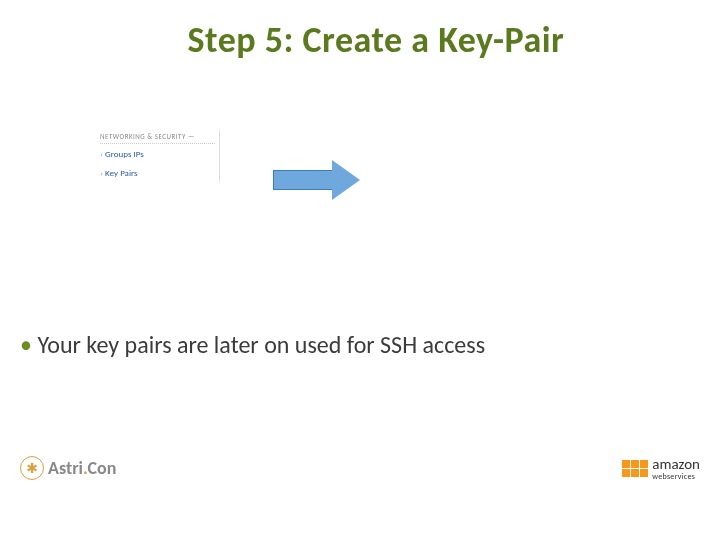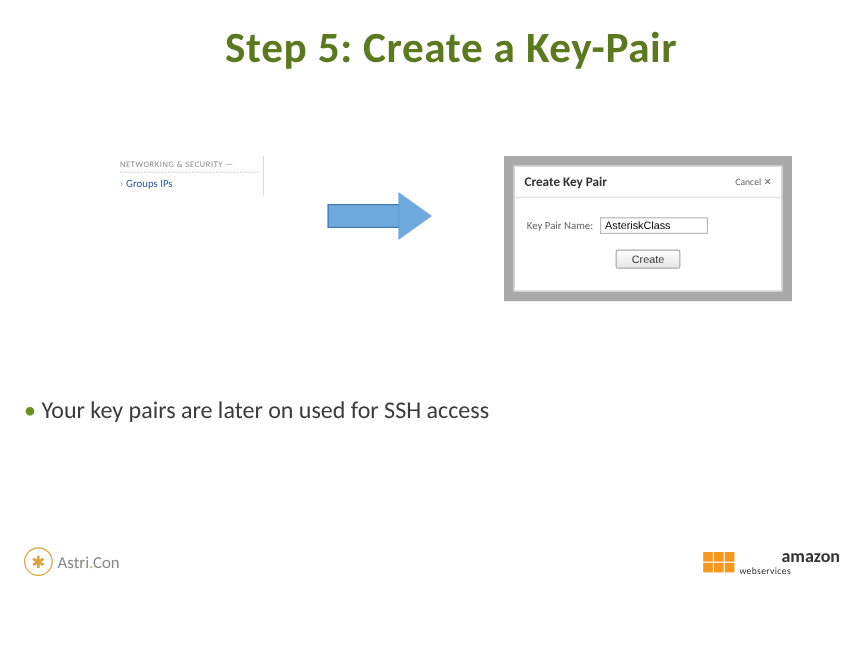--- a/index.html
+++ b/index.html
@@ -20,74 +20,55 @@
   .dialog { background: #fff; border: 1px solid #ccc; }
   .dialog-titlebar { display: flex; justify-content: space-between; align-items: center; padding: 6px 8px; border-bottom: 1px solid #ddd; }
   .dialog-title { font-size: 11px; font-weight: bold; color: #333; }
   .dialog-cancel { font-size: 8px; color: #666; cursor: pointer; display: flex; align-items: center; gap: 2px; }
   .dialog-body { padding: 16px 10px 10px 10px; }
   .field-row { display: flex; align-items: center; gap: 6px; }
   .field-label { font-size: 9px; color: #666; white-space: nowrap; }
   .field-input { border: 1px solid #bbb; font-size: 9px; padding: 1px 3px; width: 90px; background: #fff; }
   .dialog-actions { text-align: center; padding: 10px 0 8px 0; }
   .create-btn { font-size: 9px; padding: 2px 12px; background: linear-gradient(#fefefe,#e6e6e6); border: 1px solid #aaa; border-radius: 2px; cursor: pointer; color: #333; }
-  .bullet-row { position: absolute; top: 330px; left: 20px; font-size: 20px; color: #3b3b3b; }
+  .bullet-row { position: absolute; top: 330px; left: 20px; font-size: 24px; color: #3b3b3b; }
   .bullet-dot { color: #6b8e23; }
   .footer { position: absolute; bottom: 12px; left: 0; width: 720px; display: flex; justify-content: space-between; align-items: flex-end; padding: 0 20px; }
   .logo-left { display: flex; align-items: center; gap: 4px; }
   .astri-icon { width: 24px; height: 24px; border: 1px solid #d9a23d; border-radius: 50%; display: flex; align-items: center; justify-content: center; color: #d9a23d; font-size: 14px; }
-  .astri-text { font-size: 14px; color: #888; font-weight: 400; }
+  .astri-text { font-size: 18px; color: #888; font-weight: 700; }
   .astri-text .accent { color: #d9a23d; }
   .logo-right { display: flex; align-items: center; gap: 4px; }
   .aws-cubes { display: grid; grid-template-columns: repeat(3, 8px); grid-template-rows: repeat(2, 8px); gap: 1px; }
   .aws-cubes span { width: 8px; height: 8px; background: #f7981d; display: block; }
   .aws-text { font-size: 9px; line-height: 1; color: #333; }
-  .aws-text .big { font-size: 15px; font-weight: bold; margin-left: 35px; }
+  .aws-text .big { font-size: 15px; font-weight: normal; }
   .aws-text .sub { font-size: 8px; letter-spacing: 0.3px; }
 </style>
 </head>
 <body>
 <div class="slide">
 
   <div class="title">Step 5: Create a Key-Pair</div>
 
   <div class="content-row">
 
     <div class="nav-panel">
       <div class="nav-header">NETWORKING &amp; SECURITY —</div>
       <div class="nav-item">Groups IPs</div>
+      <div class="nav-item">Key Pairs</div>
     </div>
 
     <div class="arrow-wrap">
       <div class="arrow">
         <div class="arrow-shaft"></div>
         <div class="arrow-head"></div>
       </div>
     </div>
 
-    <div class="dialog-frame">
-      <div class="dialog">
-        <div class="dialog-titlebar">
-          <div class="dialog-title">Create Key Pair</div>
-          <div class="dialog-cancel">
-            <span>Cancel</span>
-            <span>✕</span>
-          </div>
-        </div>
-        <div class="dialog-body">
-          <div class="field-row">
-            <div class="field-label">Key Pair Name:</div>
-            <input class="field-input" value="AsteriskClass" style="">
-          </div>
-          <div class="dialog-actions">
-            <button class="create-btn">Create</button>
-          </div>
-        </div>
-      </div>
-    </div>
 
   </div>
 
   <div class="bullet-row">
     <span class="bullet-dot">•</span>
     <span> Your key pairs are later on used for SSH access</span>
   </div>
 
   <div class="footer">
     <div class="logo-left">

